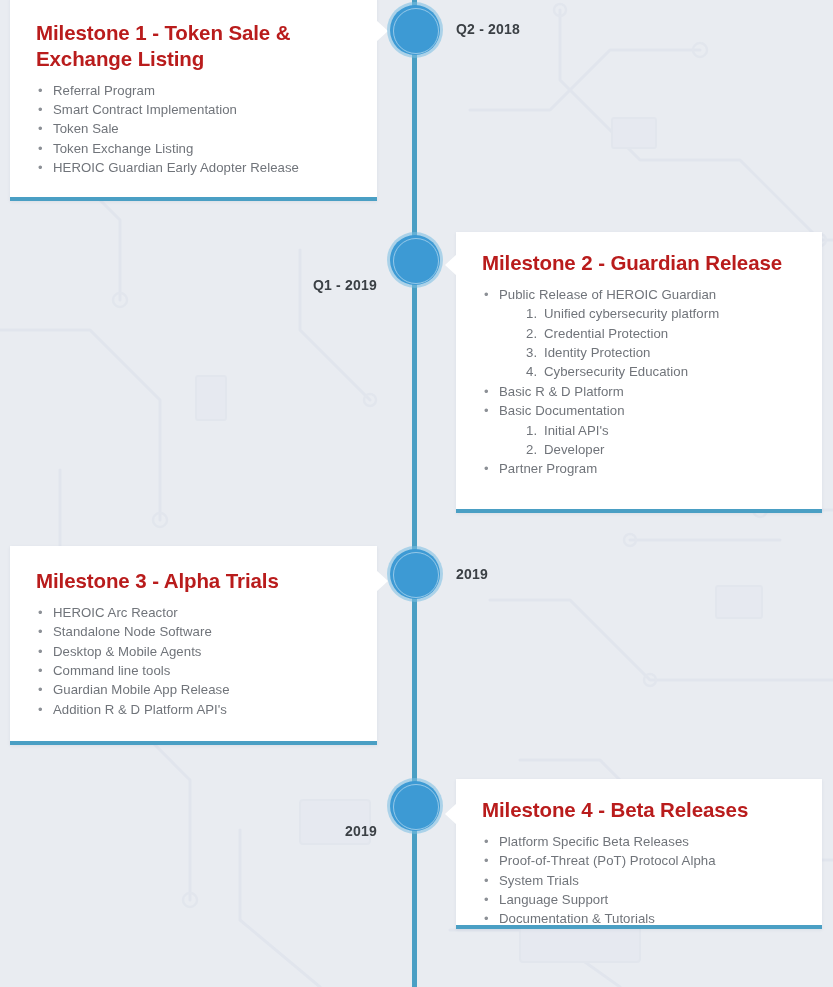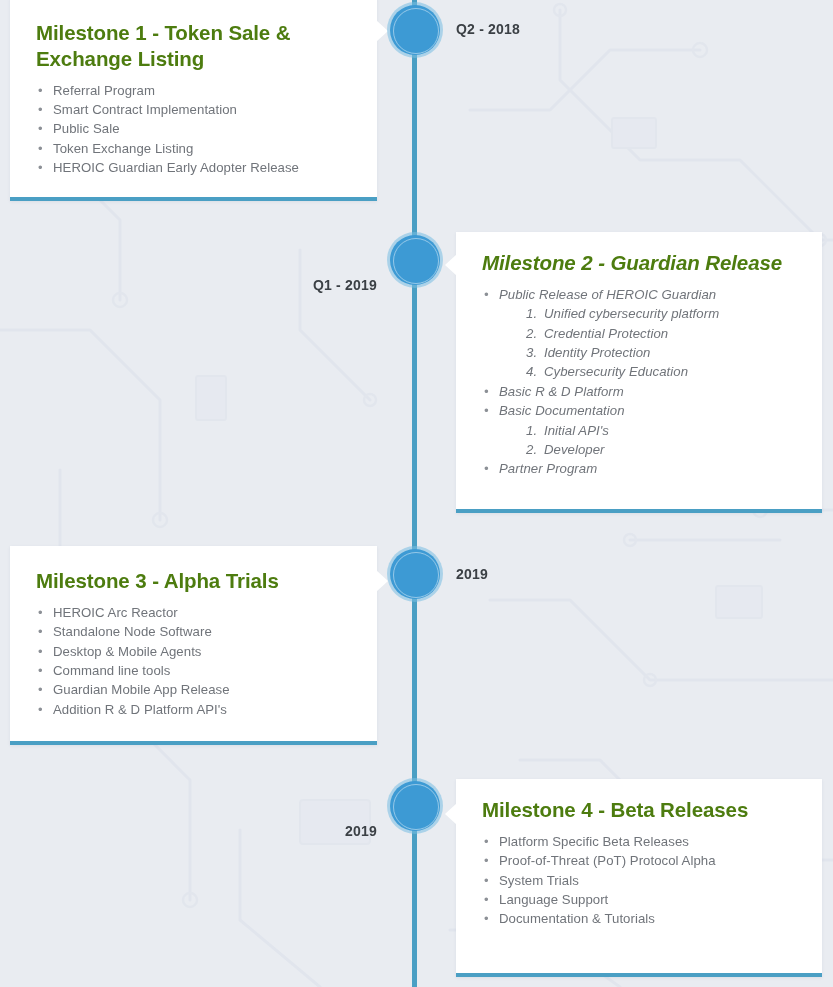--- a/index.html
+++ b/index.html
@@ -99,33 +99,33 @@
     position: absolute;
     top: 22px;
     width: 0; height: 0;
     border-top: 11px solid transparent;
     border-bottom: 11px solid transparent;
   }
   .card.left  .notch { right: -11px; border-left: 12px solid #ffffff; }
   .card.right .notch { left: -11px;  border-right: 12px solid #ffffff; }
 
   #card-1 { top: -2px;  height: 203px; padding-top: 22px; }
-  #card-2 { top: 232px; height: 281px; font-style: italic; }
+  #card-2 { top: 232px; height: 281px; }
   #card-3 { top: 546px; height: 199px; padding-top: 22px; }
-  #card-4 { top: 779px; height: 198px; }
+  #card-4 { top: 779px; height: 150px; }
 
   #card-1 .notch { top: 22px; }
   #card-2 .notch { top: 22px; }
   #card-3 .notch { top: 24px; }
   #card-4 .notch { top: 24px; }
 
   .card-title {
     font-size: 20.5px;
     font-weight: bold;
-    color: #4d7c0f;
+    color: #b91c1c;
     line-height: 1.26;
     letter-spacing: -0.1px;
     margin-bottom: 9px;
   }
 
   .bullet-list {
     list-style: none;
   }
   .bullet-list > li {
     position: relative;
@@ -222,21 +222,21 @@
 <div id="date-2" class="date-label left">Q1 - 2019</div>
 <div id="date-3" class="date-label right">2019</div>
 <div id="date-4" class="date-label left">2019</div>
 
 <div id="card-1" class="card left">
   <div class="notch"></div>
   <div class="card-title">Milestone 1 - Token Sale &amp; Exchange Listing</div>
   <ul class="bullet-list">
       <li><span class="li-text">Referral Program</span></li>
       <li><span class="li-text">Smart Contract Implementation</span></li>
-      <li><span class="li-text">Public Sale</span></li>
+      <li><span class="li-text">Token Sale</span></li>
       <li><span class="li-text">Token Exchange Listing</span></li>
       <li><span class="li-text">HEROIC Guardian Early Adopter Release</span></li>
     </ul>
 </div>
 
 <div id="card-2" class="card right">
   <div class="notch"></div>
   <div class="card-title">Milestone 2 - Guardian Release</div>
   <ul class="bullet-list">
       <li><span class="li-text">Public Release of HEROIC Guardian</span><ul class="sub-list">

